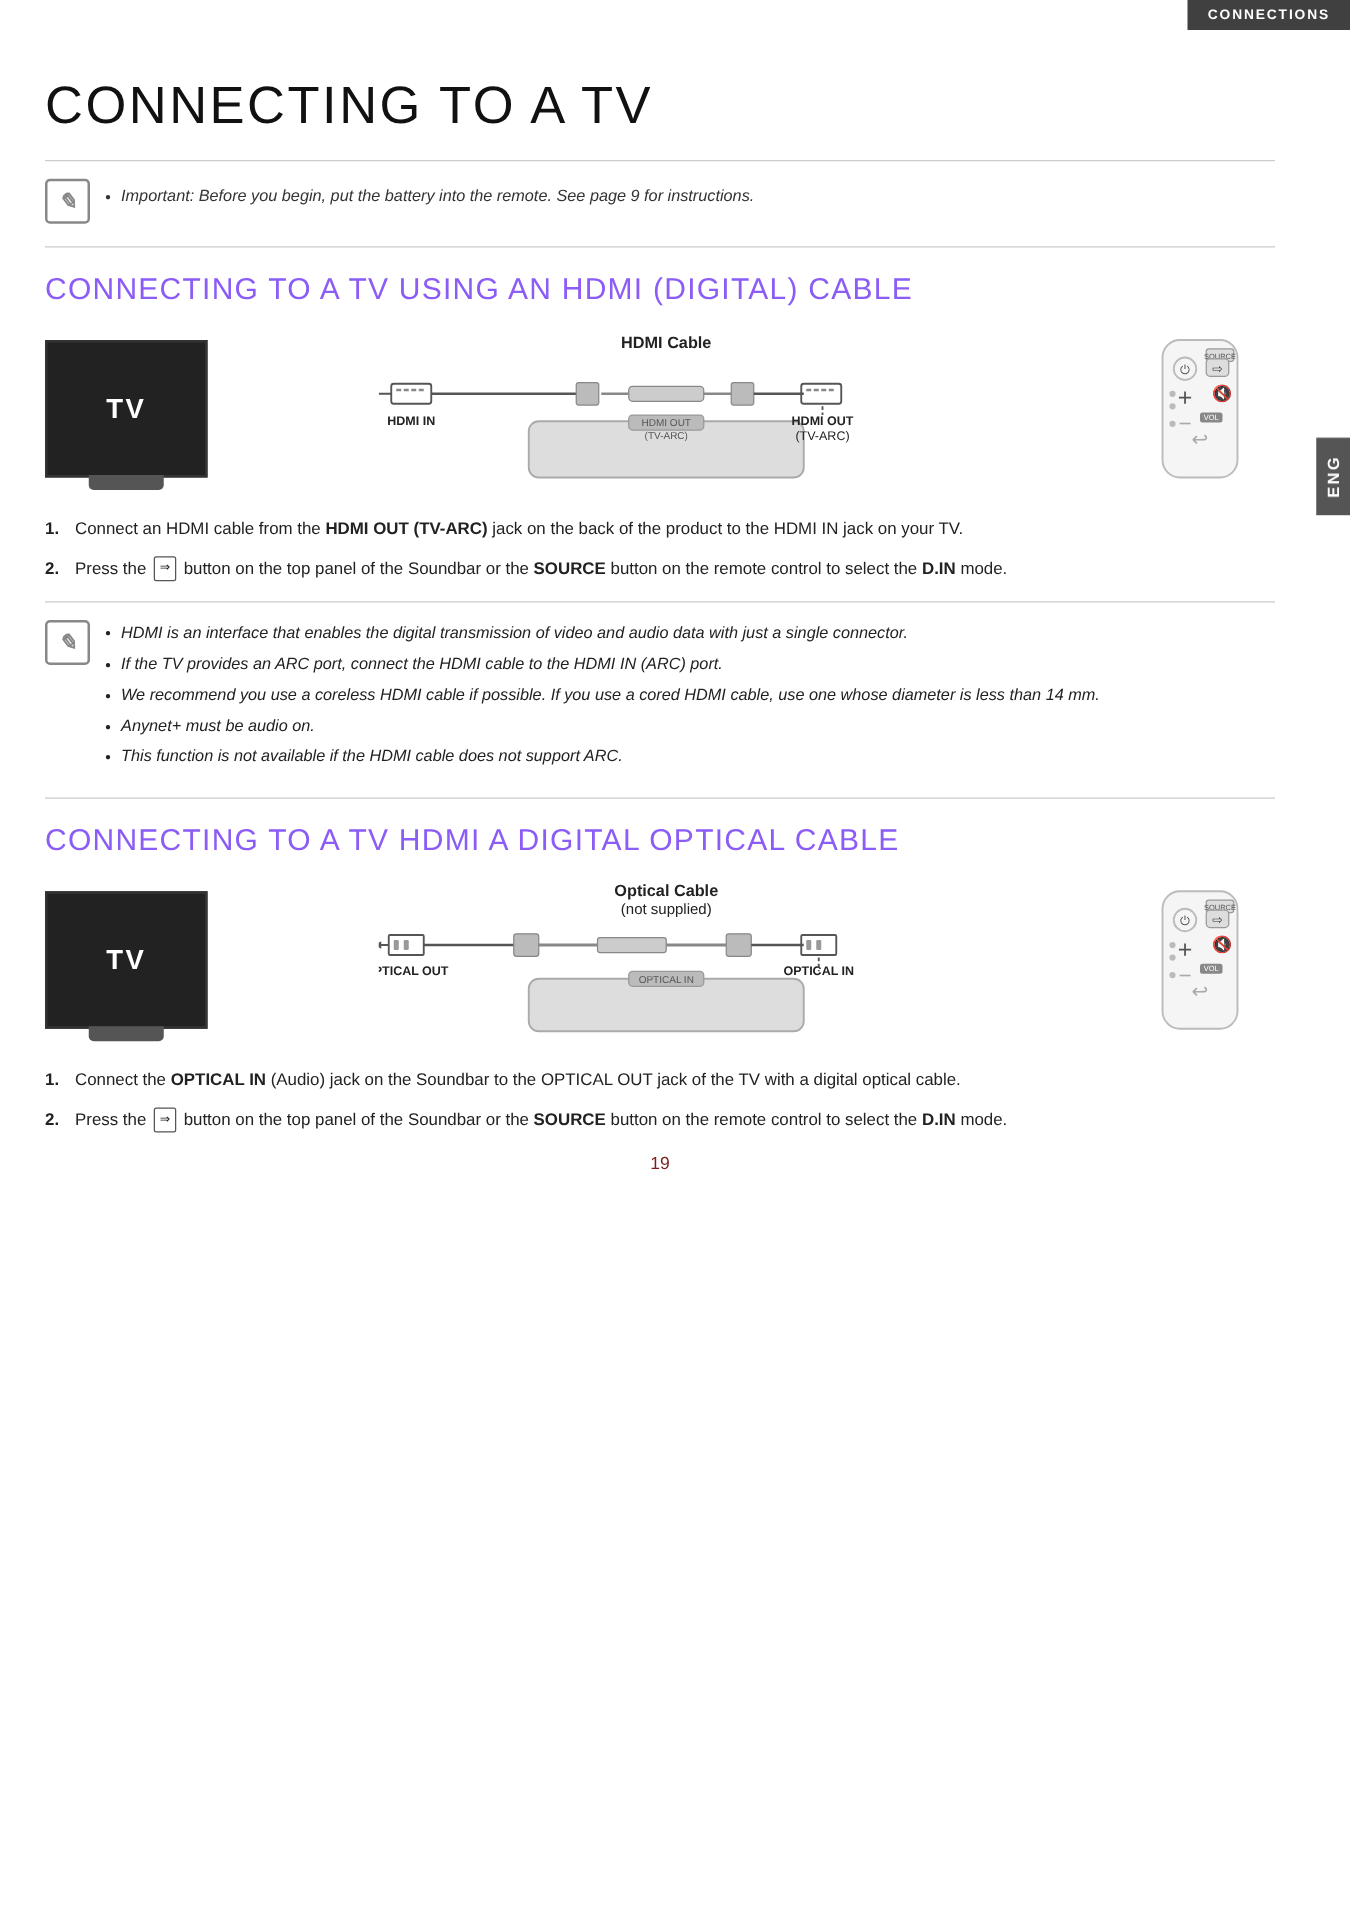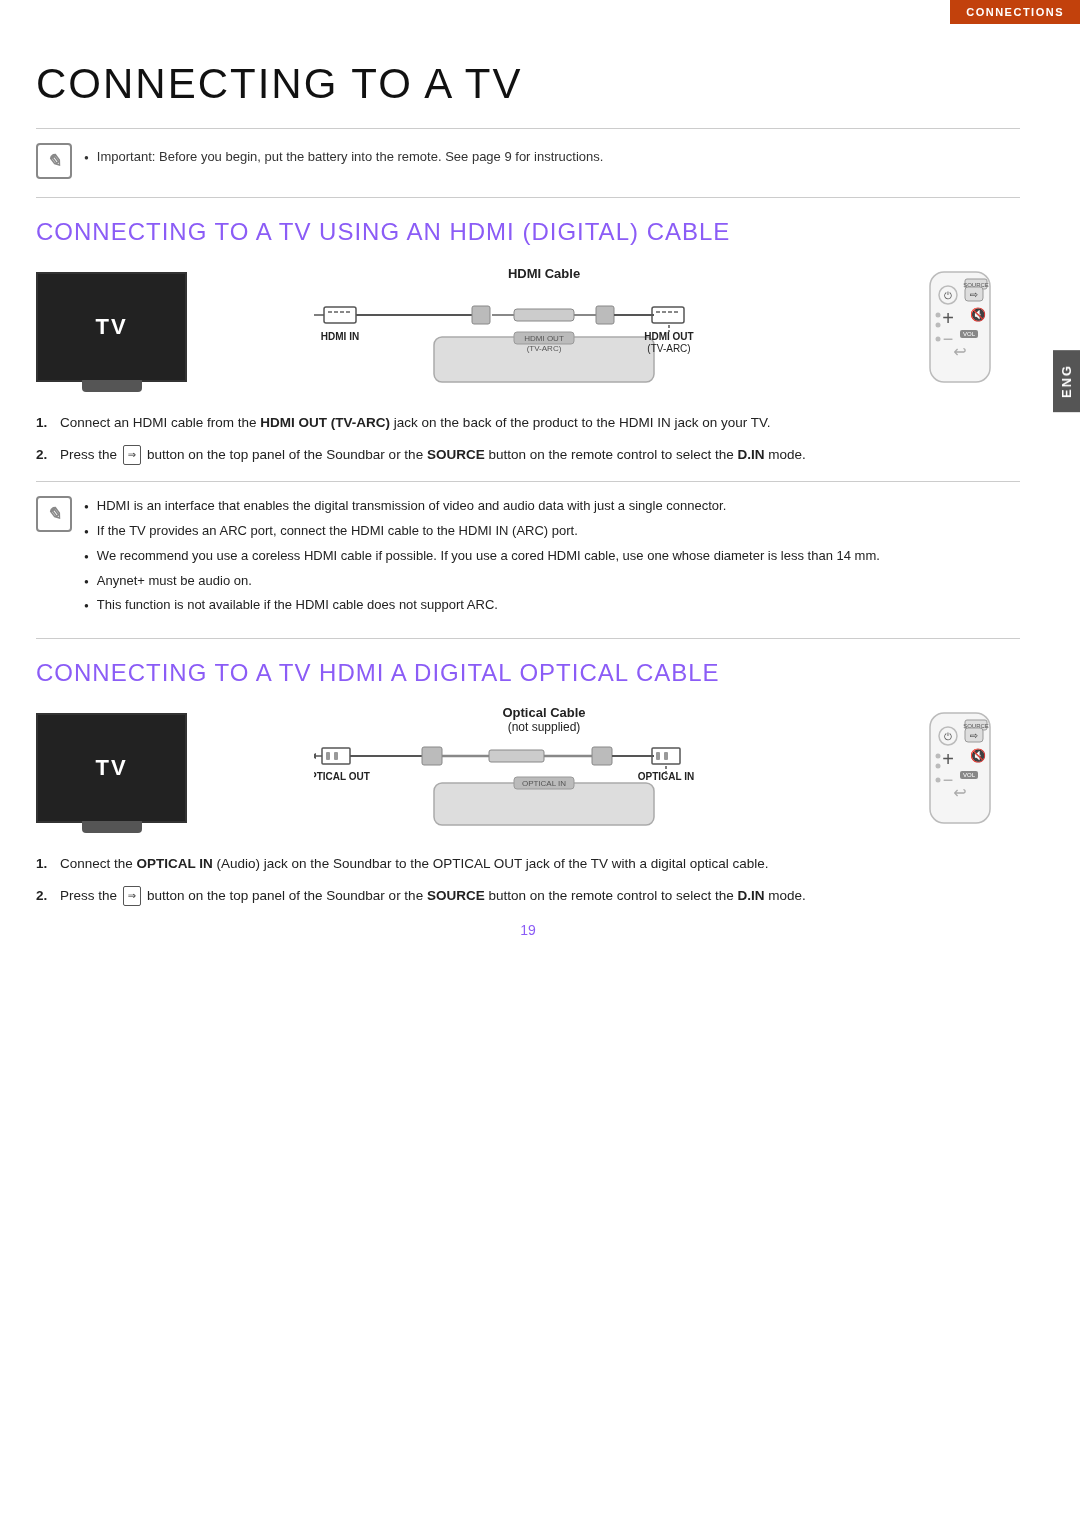--- a/index.html
+++ b/index.html
@@ -14,21 +14,21 @@
     }
     .page-wrapper {
       padding: 30px 60px 40px 36px;
       position: relative;
     }
     
     .connections-label {
       position: absolute;
       top: 0;
       right: 0;
-      background: #c2410c;
+      background: #404040;
       color: #fff;
       font-size: 11px;
       font-weight: bold;
       letter-spacing: 1.5px;
       padding: 6px 16px;
     }
     
     .eng-tab {
       position: fixed;
       right: 0;
@@ -94,21 +94,21 @@
     
     .diagram-area {
       display: flex;
       align-items: center;
       justify-content: space-between;
       margin: 10px 0 20px 0;
       gap: 10px;
     }
     
     .tv-box {
-      width: 151px;
+      width: 130px;
       height: 110px;
       border: 2px solid #333;
       background: #222;
       display: flex;
       align-items: center;
       justify-content: center;
       position: relative;
       flex-shrink: 0;
     }
     .tv-box .tv-label {
@@ -166,33 +166,34 @@
       list-style: none;
       padding: 0;
       margin: 0;
     }
     .bullet-notes li {
       display: flex;
       gap: 8px;
       font-size: 13px;
       line-height: 1.6;
       margin-bottom: 4px;
+      font-style: italic;
     }
     .bullet-notes li::before {
       content: "●";
       font-size: 8px;
       margin-top: 5px;
       flex-shrink: 0;
     }
     
     .page-number {
       text-align: center;
       font-size: 14px;
       margin: 16px 0 0 0;
-      color: #8b5cf6;
+      color: #7f1d1d;
     }
     
     .inline-icon {
       display: inline-block;
       border: 1.5px solid #555;
       padding: 1px 4px;
       font-size: 10px;
       vertical-align: middle;
       border-radius: 2px;
       margin: 0 2px;

